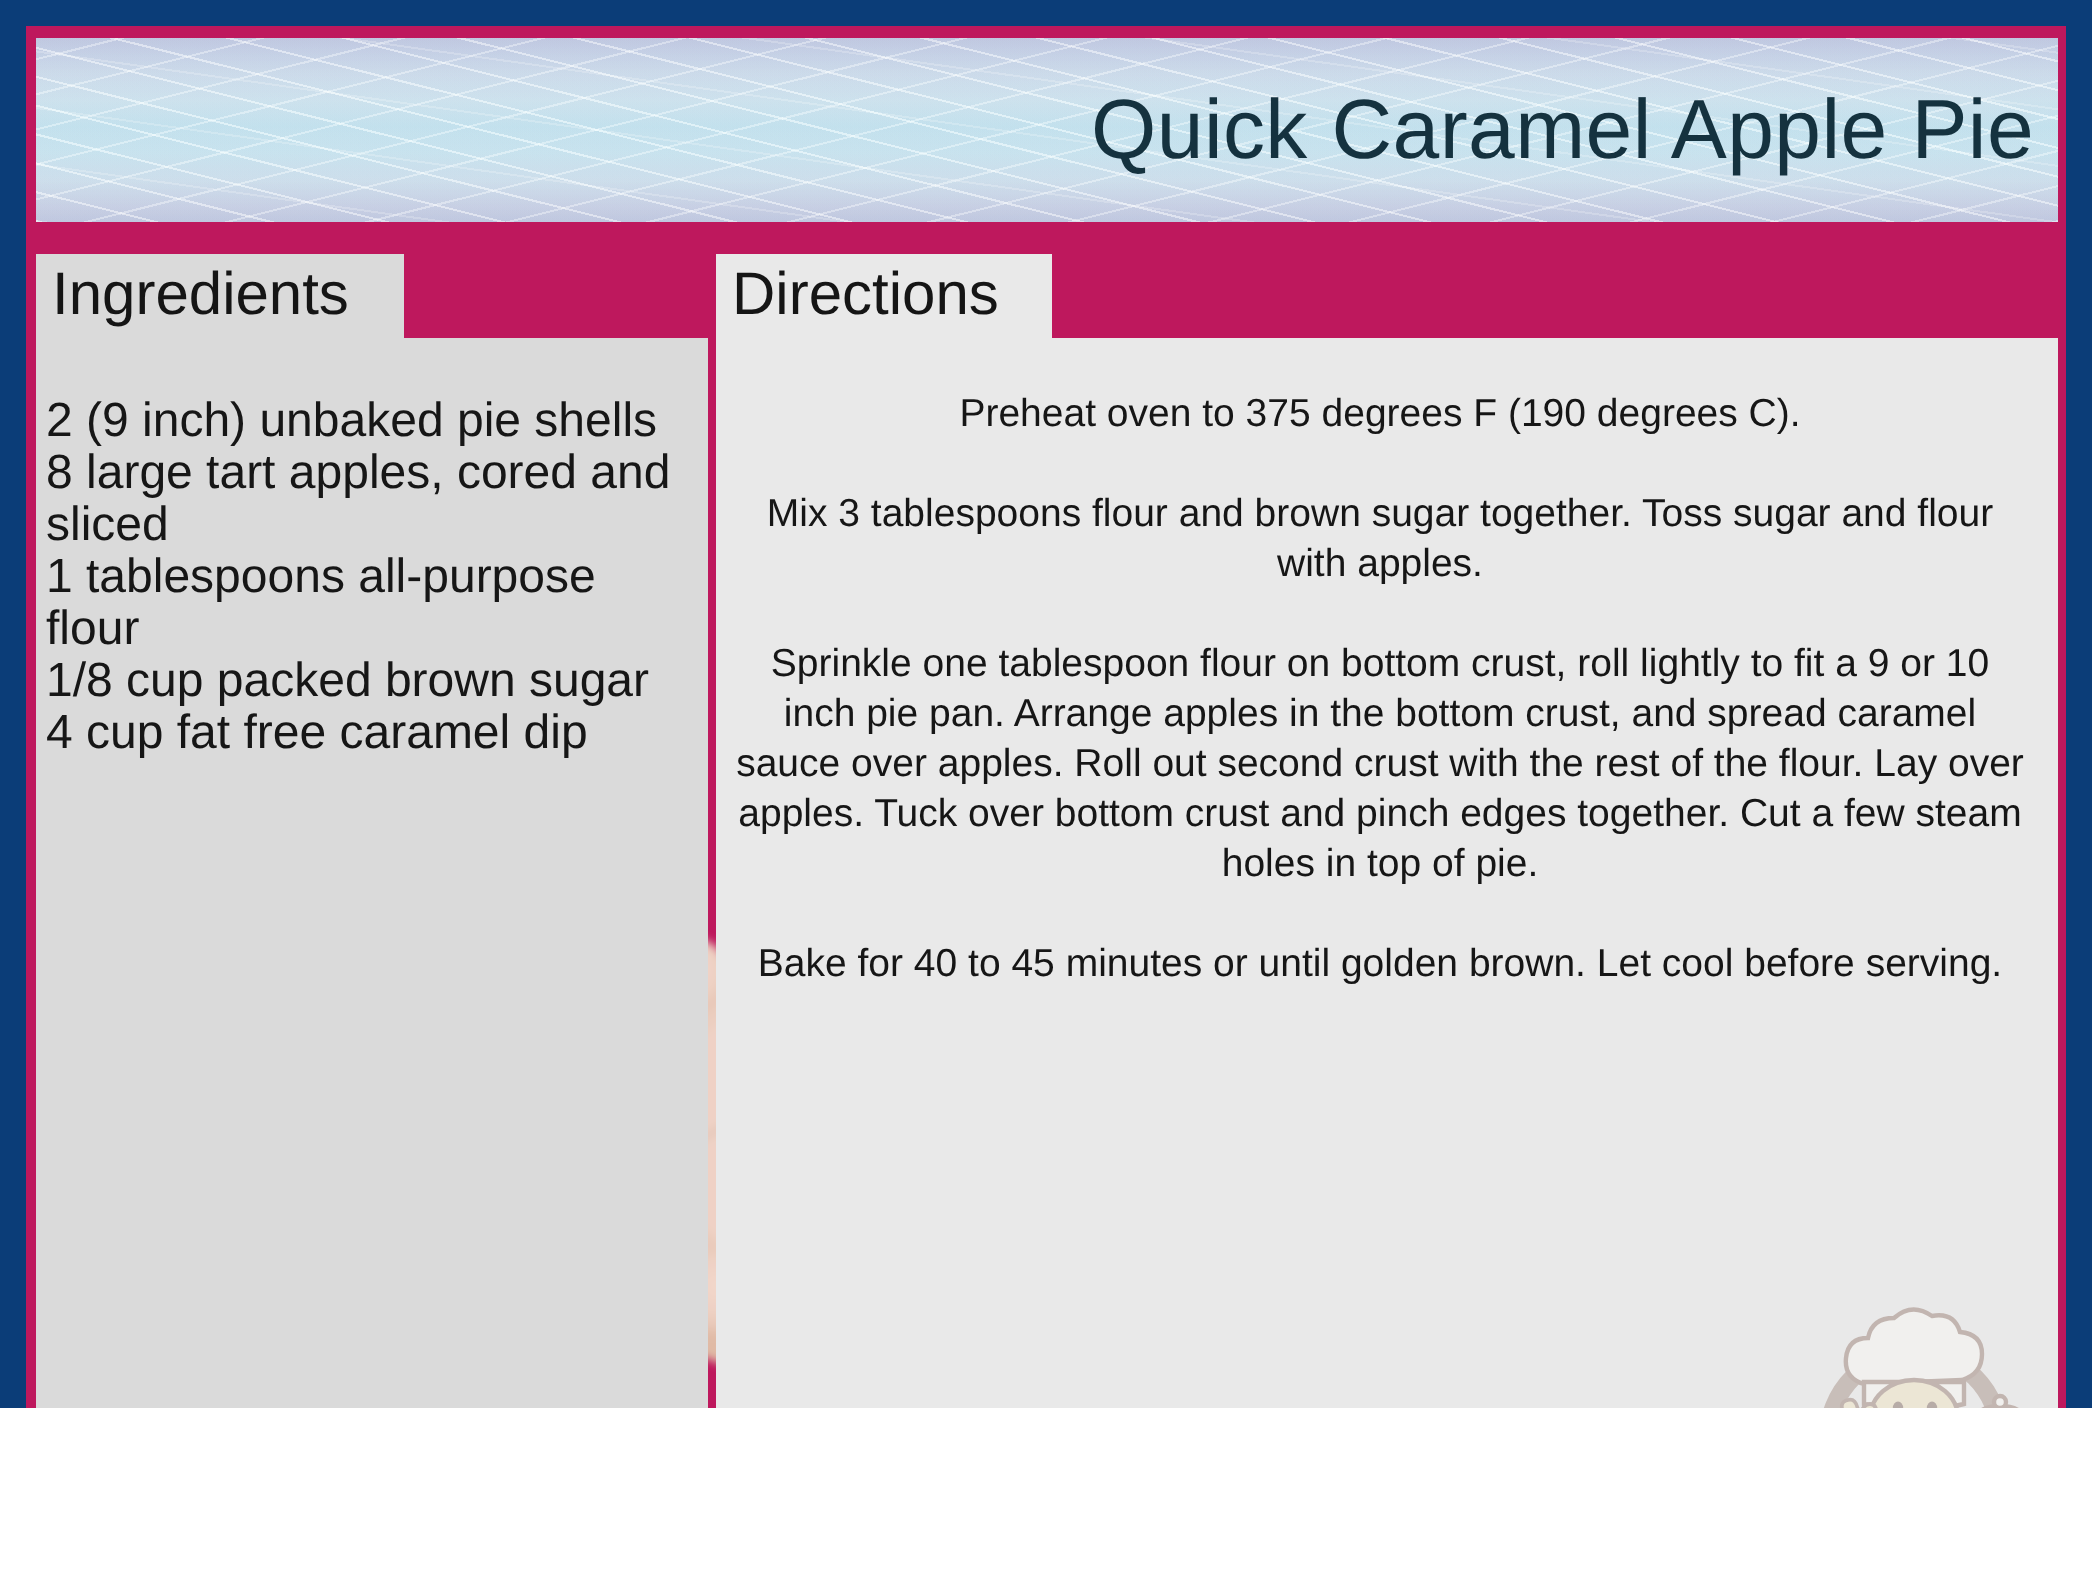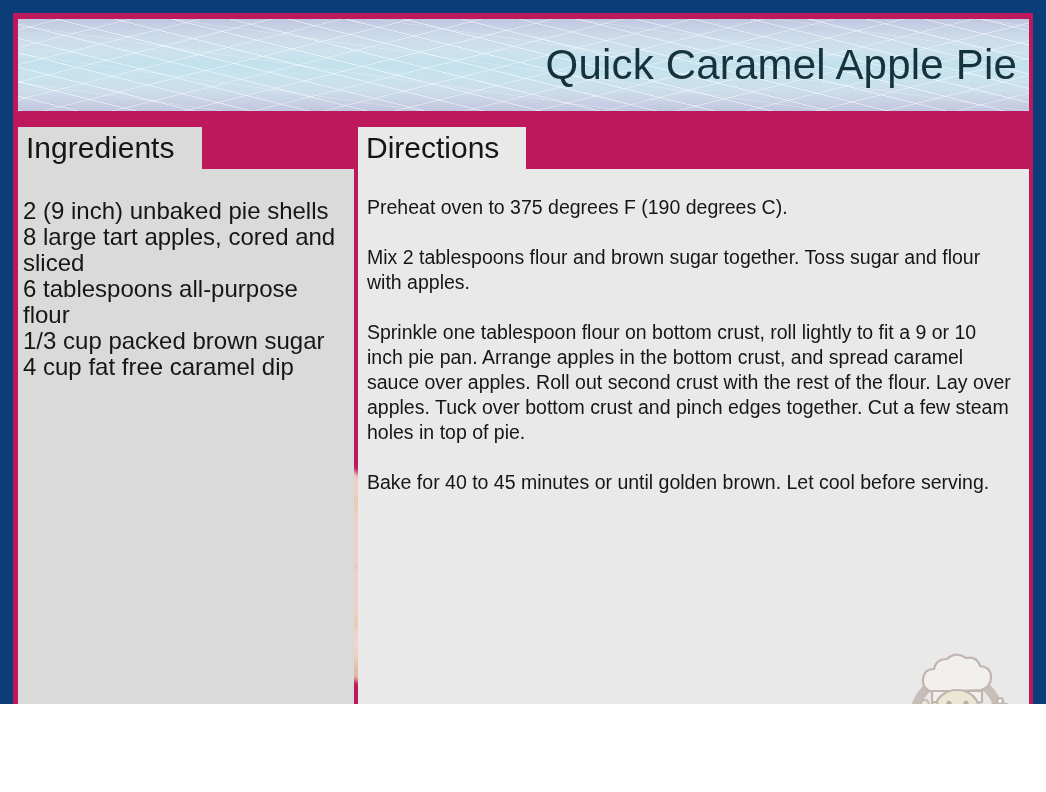--- a/index.html
+++ b/index.html
@@ -111,21 +111,21 @@
   }
 
   
   #panel-ingredients { left: 18px; top: 127px; width: 336px; height: 651px; }
   #panel-ingredients .panel-head      { width: 184px; background: #dadada; }
   #panel-ingredients .panel-body      { background: #dadada; }
 
   
   #panel-directions { left: 358px; top: 127px; width: 671px; height: 651px; }
   #panel-directions .panel-head  { width: 168px; background: #e9e9e9; }
-  #panel-directions .panel-body  { background: #e9e9e9; }
+  #panel-directions .panel-body  { background: #e9e9e9; text-align: center; }
 
   
   .ingredients-list {
     position: relative;
     z-index: 3;
     padding: 29px 10px 0 5px;
     font-size: 24px;
     line-height: 26px;
     color: #161616;
   }
@@ -237,35 +237,35 @@
   </div>
 
   <div class="panel" id="panel-ingredients">
     <div class="panel-head">
       <span class="panel-head-title">Ingredients</span>
     </div>
     <div class="panel-body">
       <div class="ingredients-list">
         <div class="ingredient-line">2 (9 inch)  unbaked pie shells</div>
         <div class="ingredient-line">8 large tart apples, cored and sliced</div>
-        <div class="ingredient-line">6 tablespoons all-purpose flour</div>
-        <div class="ingredient-line">1/3 cup packed brown sugar</div>
+        <div class="ingredient-line">1 tablespoons all-purpose flour</div>
+        <div class="ingredient-line">1/8 cup packed brown sugar</div>
         <div class="ingredient-line">4 cup fat free caramel dip</div>
       </div>
     </div>
   </div>
 
   <div class="panel" id="panel-directions">
     <div class="panel-head">
       <span class="panel-head-title">Directions</span>
     </div>
     <div class="panel-body">
       <div class="directions-body">
         <p class="direction-step">Preheat oven to 375 degrees F (190 degrees C).</p>
-        <p class="direction-step">Mix 2 tablespoons flour and brown sugar together. Toss sugar and flour with apples.</p>
+        <p class="direction-step">Mix 3 tablespoons flour and brown sugar together. Toss sugar and flour with apples.</p>
         <p class="direction-step">Sprinkle one tablespoon flour on bottom crust, roll lightly to fit a 9 or 10 inch pie pan.  Arrange apples in the bottom crust, and spread caramel sauce over apples.  Roll out second crust with the rest of the flour.  Lay over apples. Tuck over bottom crust and pinch edges together. Cut a few steam holes in top of pie.</p>
         <p class="direction-step">Bake for 40 to 45 minutes or until golden brown.  Let cool before serving.</p>
       </div>
     </div>
   </div>
 
   <div class="chef-logo">
     <svg viewBox="0 0 122 125" xmlns="http://www.w3.org/2000/svg">
 
       <circle cx="61" cy="74" r="43" fill="none" stroke="#8a6a5c" stroke-width="9" opacity="0.85"></circle>

